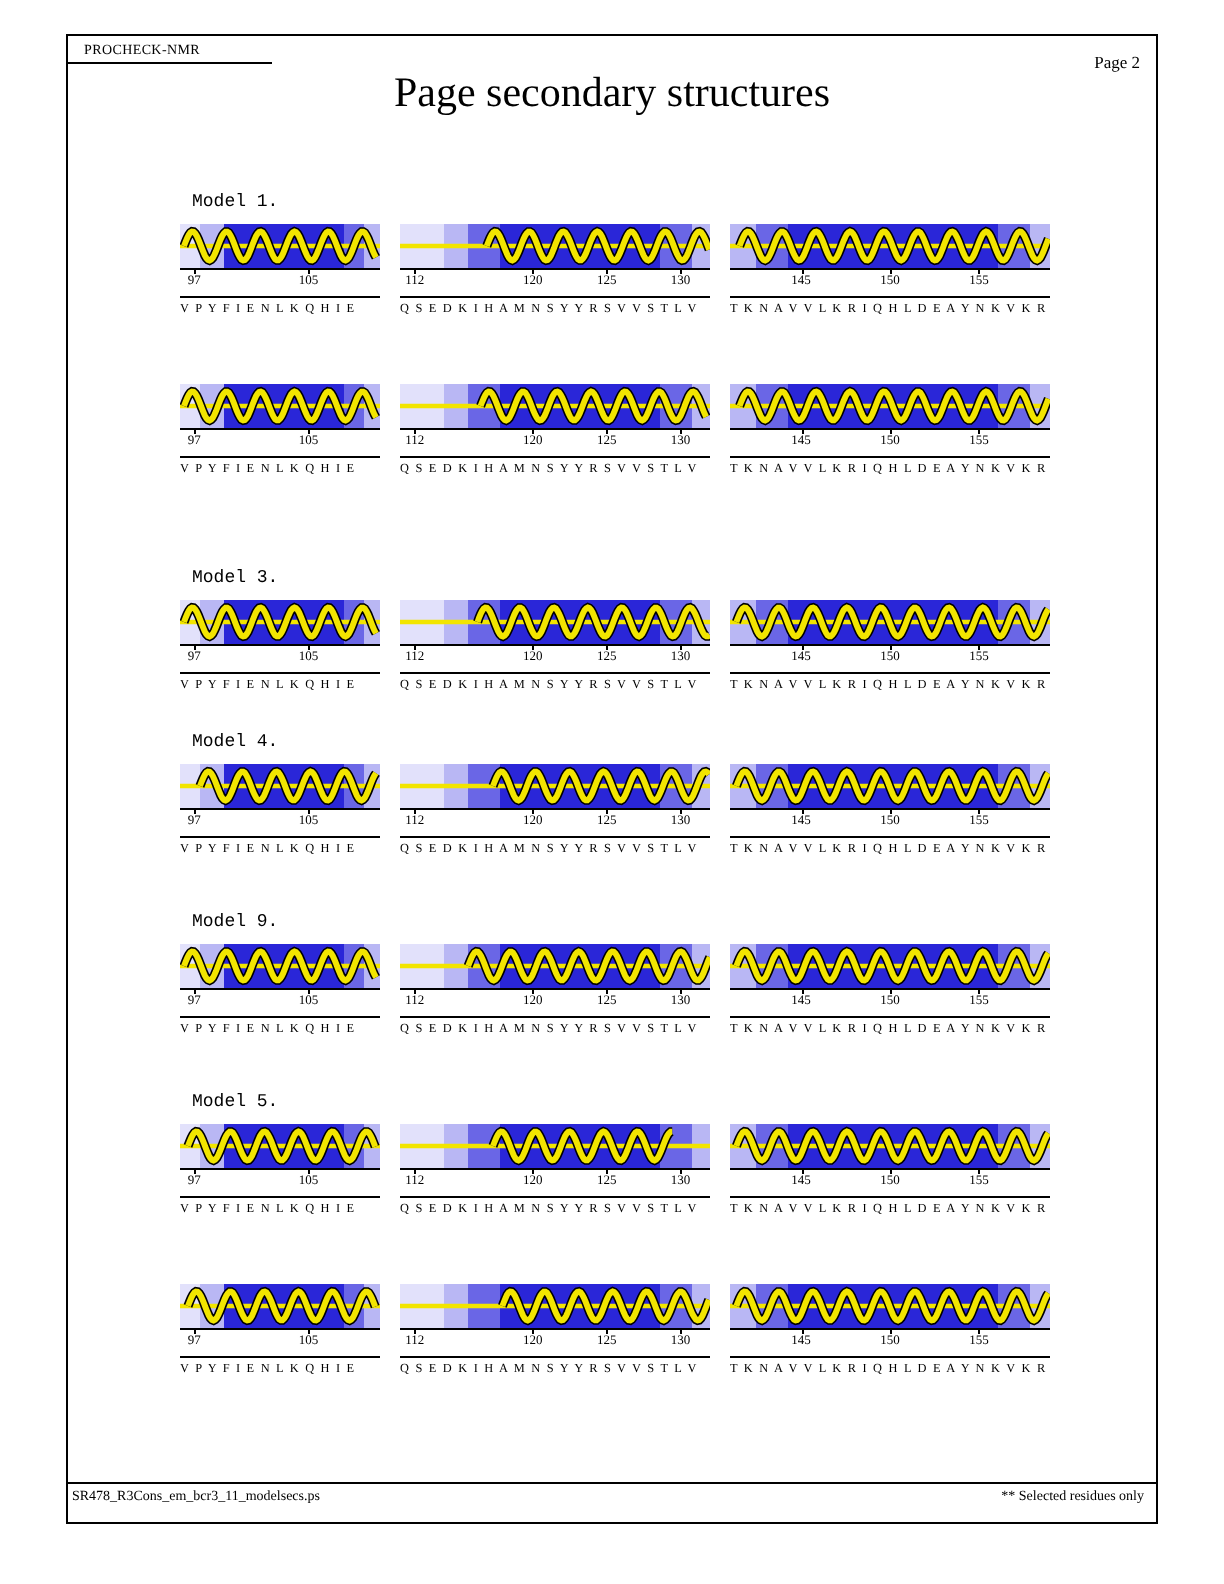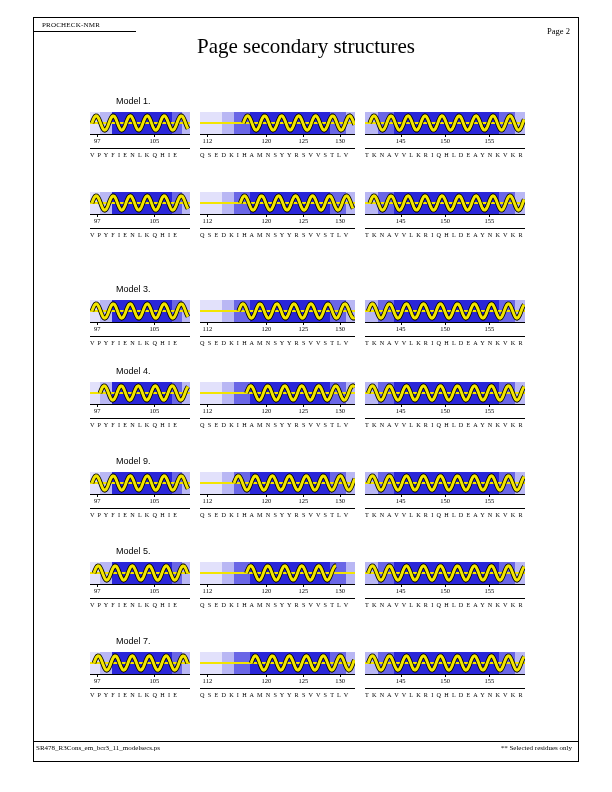--- a/index.html
+++ b/index.html
@@ -69,22 +69,22 @@
     font-weight: bold;
     font-family: "Liberation Serif", serif;
   }
   .model-block {
     position: absolute;
     left: 60px;
     width: 500px;
   }
   .model-label {
     font-size: 9px;
-    font-family: Liberation Sans, sans-serif;
-    margin-left: 56px;
+    font-family: Liberation Mono, monospace;
+    margin-left: 36px;
   }
   .segments {
     position: relative;
     height: 60px;
     margin-top: 6px;
   }
   .segment {
     position: absolute;
     top: 0;
   }
@@ -659,21 +659,20 @@
               <div class="tick-label" style="left: 80px;">150</div>
               <div class="tick" style="left: 124.444px;"></div>
               <div class="tick-label" style="left: 124.444px;">155</div>
             </div>
             <div class="seq-rule" style="width: 160px;"></div>
             <div class="seq" style="width: 160px;">T K N A V V L K R I Q H L D E A Y N K V K R</div>
           </div>
         </div>
       </div>
       <div class="model-block" style="top: 636px;">
-        <div class="model-label">Model  7.</div>
         <div class="segments">
           <div class="segment" style="left: 30px; width: 100px;">
             <div class="seg-band" style="width: 100px;">
               <div class="shade" style="left: 0px; width: 10px; background: rgb(226, 225, 251);"></div>
               <div class="shade" style="left: 10px; width: 12px; background: rgb(185, 183, 244);"></div>
               <div class="shade" style="left: 22px; width: 60px; background: rgb(42, 38, 216);"></div>
               <div class="shade" style="left: 82px; width: 10px; background: rgb(106, 102, 230);"></div>
               <div class="shade" style="left: 92px; width: 8px; background: rgb(185, 183, 244);"></div>
               <svg class="helix-svg" width="100" height="22">
                 <line x1="0" y1="11" x2="100" y2="11" stroke="#f2e500" stroke-width="2.2"></line>

